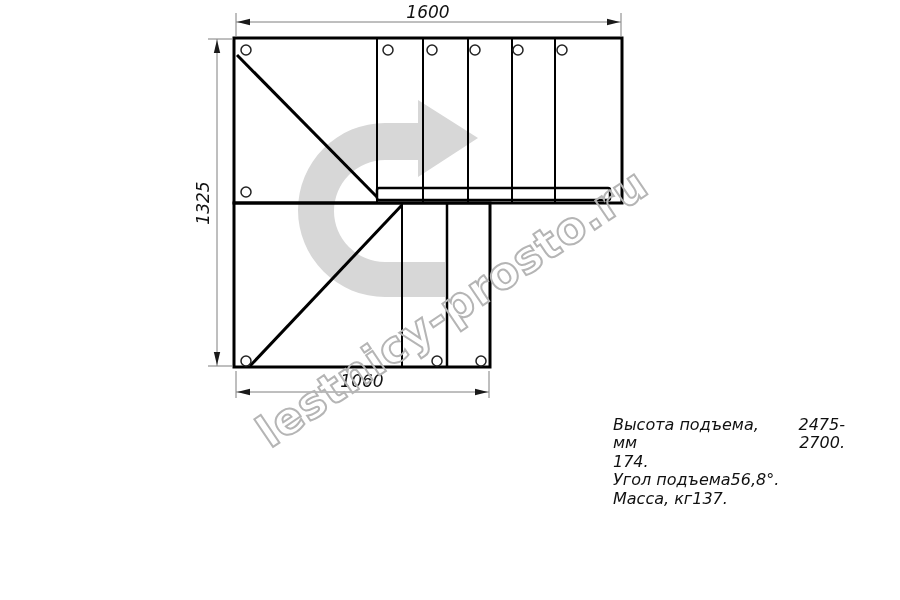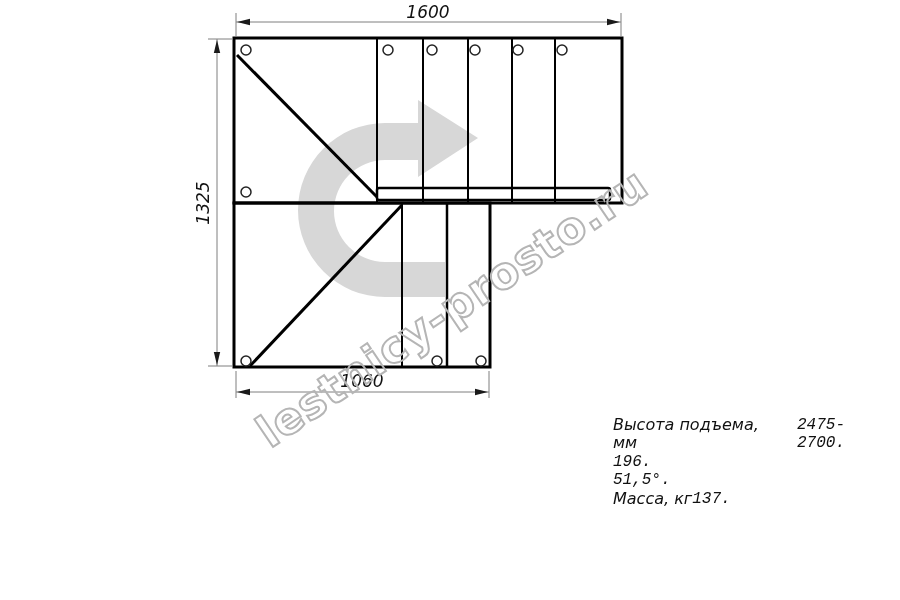--- a/index.html
+++ b/index.html
@@ -43,21 +43,21 @@
     top: 416px;
     width: 232px;
     font-family: "DejaVu Sans", sans-serif;
     font-style: italic;
     font-size: 16px;
     color: #111111;
     line-height: 18.4px;
   }
   .spec-row { display: flex; justify-content: flex-start; }
   .spec-label { text-align: left; }
-  .spec-value { text-align: right; font-family: Liberation Mono, monospace; }
+  .spec-value { text-align: right; }
 </style>
 </head>
 <body>
 
 <div class="stage">
 
   <svg class="plan-svg" width="900" height="600" viewBox="0 0 900 600">
 
     <path d="M 445 297 L 385 297 A 87 87 0 0 1 298 210 A 87 87 0 0 1 385 123
              L 418 123 L 418 100 L 478 138 L 418 177 L 418 160 L 385 160
@@ -135,24 +135,25 @@
   </svg>
 
   <div class="watermark">lestnicy-prosto.ru</div>
 
   <div class="specs">
     <div class="spec-row">
       <span class="spec-label">Высота подъема, мм</span>
       <span class="spec-value">2475-2700.</span>
     </div>
     <div class="spec-row">
-      <span class="spec-value">196.</span>
+      <span class="spec-value">174.</span>
     </div>
     <div class="spec-row">
-      <span class="spec-value">51,5°.</span>
+      <span class="spec-label">Угол подъема</span>
+      <span class="spec-value">56,8°.</span>
     </div>
     <div class="spec-row">
       <span class="spec-label">Масса, кг</span>
       <span class="spec-value">137.</span>
     </div>
   </div>
 
 </div>
 
 </body></html>

